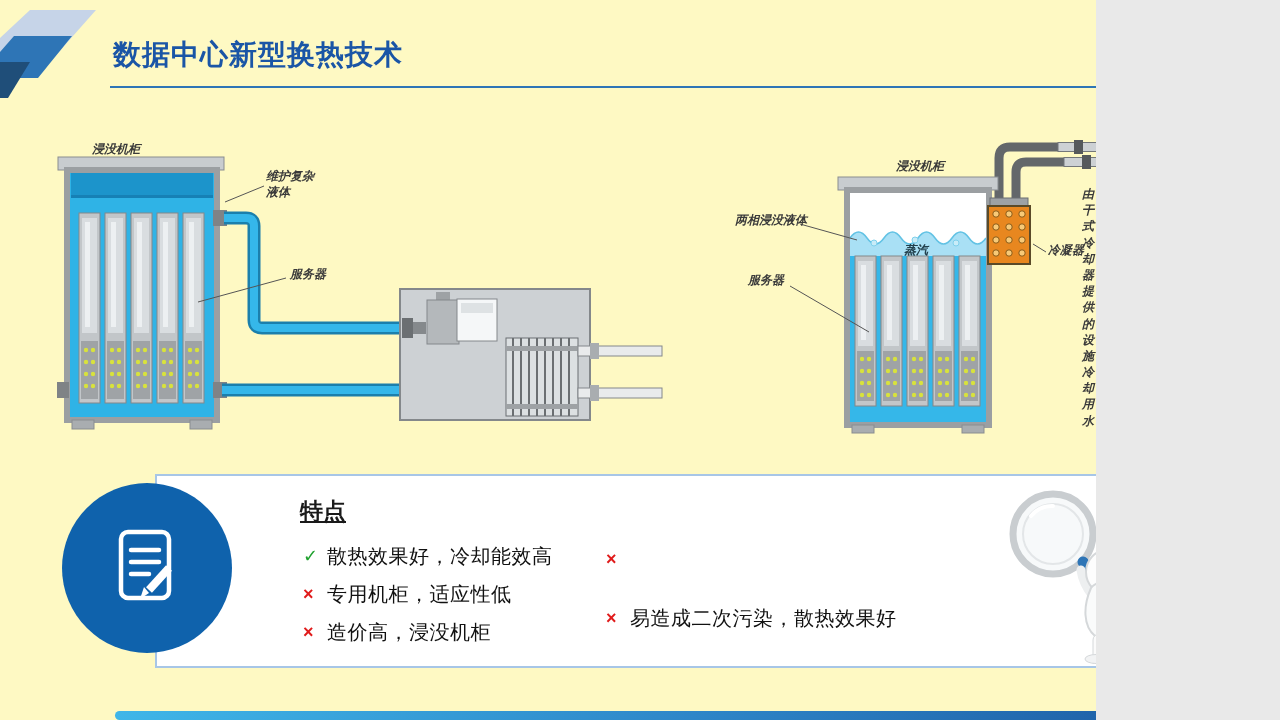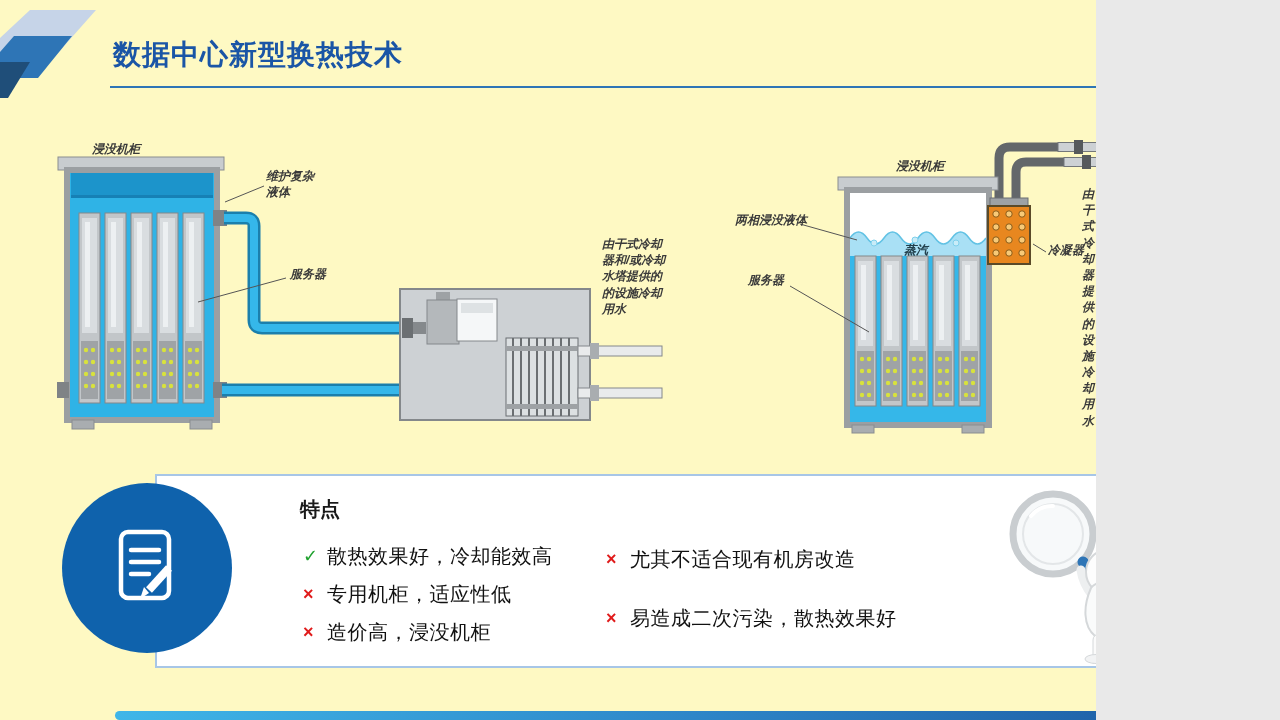--- a/index.html
+++ b/index.html
@@ -15,21 +15,21 @@
   
   .dlabel{position:absolute;font-size:12px;line-height:1.35;font-weight:600;color:#3a3a3a;
           white-space:pre-line;font-style:italic;}
   .dlabel.vapor{font-weight:bold;color:#23404d;margin-top:21px;}
 
   
   .feature-box{position:absolute;left:155px;top:474px;width:1032px;height:190px;
                background:#ffffff;border:2px solid #A7C6E7;}
   .feature-circle{position:absolute;left:62px;top:483px;width:170px;height:170px;
                   border-radius:50%;background:#0F62AC;display:flex;align-items:center;justify-content:center;}
-  .features-title{position:absolute;left:300px;top:496px;font-size:20px;font-weight:bold;color:#1a1a1a;}
+  .features-title{position:absolute;left:300px;top:496px;font-size:23px;font-weight:bold;color:#1a1a1a;text-decoration:underline;}
   .feat-col{position:absolute;display:flex;flex-direction:column;}
   .feat-col.left{left:303px;top:544px;gap:14px;}
   .feat-col.right{left:606px;top:547px;gap:35px;}
   .feat-row{display:flex;align-items:center;height:24px;}
   .mark{display:inline-block;width:24px;font-size:18px;font-weight:bold;text-align:left;}
   .mark.check{color:#1FA12E;}
   .mark.cross{color:#E01B1B;}
   .feat-text{font-size:20px;color:#111111;letter-spacing:0.5px;}
 
   .footer-bar{position:absolute;left:115px;top:711px;width:1050px;height:9px;border-radius:5px;
@@ -198,25 +198,20 @@
       <line x1="800" y1="224" x2="857" y2="240"></line>
       <line x1="790" y1="286" x2="869" y2="332"></line>
       <line x1="1046" y1="252" x2="1033" y2="244"></line>
     </g>
   </svg>
 
   <div class="dlabel" style="left:92px;top:141px;">浸没机柜</div>
   <div class="dlabel" style="left:266px;top:168px;">维护复杂
 液体</div>
   <div class="dlabel" style="left:290px;top:266px;">服务器</div>
-  <div class="dlabel" style="left:602px;top:236px;">由干式冷却
-器和/或冷却
-水塔提供的
-的设施冷却
-用水</div>
 
   <div class="dlabel" style="left:896px;top:158px;">浸没机柜</div>
   <div class="dlabel" style="left:706px;top:212px;margin-left:29px;">两相浸没液体</div>
   <div class="dlabel" style="left:748px;top:272px;">服务器</div>
   <div class="dlabel vapor" style="left:904px;top:221px;">蒸汽</div>
   <div class="dlabel" style="left:1048px;top:242px;">冷凝器</div>
   <div class="dlabel" style="left:1062px;top:186px;margin-left:20px;">由干式冷却器提供
 的设施冷却用水</div>
 
   <div class="feature-box"></div>
@@ -245,21 +240,20 @@
     </div>
     <div class="feat-row">
       <span class="mark cross">×</span>
       <span class="feat-text">造价高，浸没机柜</span>
     </div>
   </div>
 
   <div class="feat-col right">
     <div class="feat-row">
       <span class="mark cross">×</span>
-      <span class="feat-text">尤其不适合现有机房改造</span>
     </div>
     <div class="feat-row">
       <span class="mark cross">×</span>
       <span class="feat-text">易造成二次污染，散热效果好</span>
     </div>
   </div>
 
   <svg class="abs" style="left:995px;top:486px;" width="150" height="178" viewBox="0 0 150 178">
     <circle cx="58" cy="48" r="40" fill="#F4F7F8" fill-opacity="0.7" stroke="#C9CDD0" stroke-width="7"></circle>
     <circle cx="58" cy="48" r="30" fill="none" stroke="#E3E6E8" stroke-width="2"></circle>

